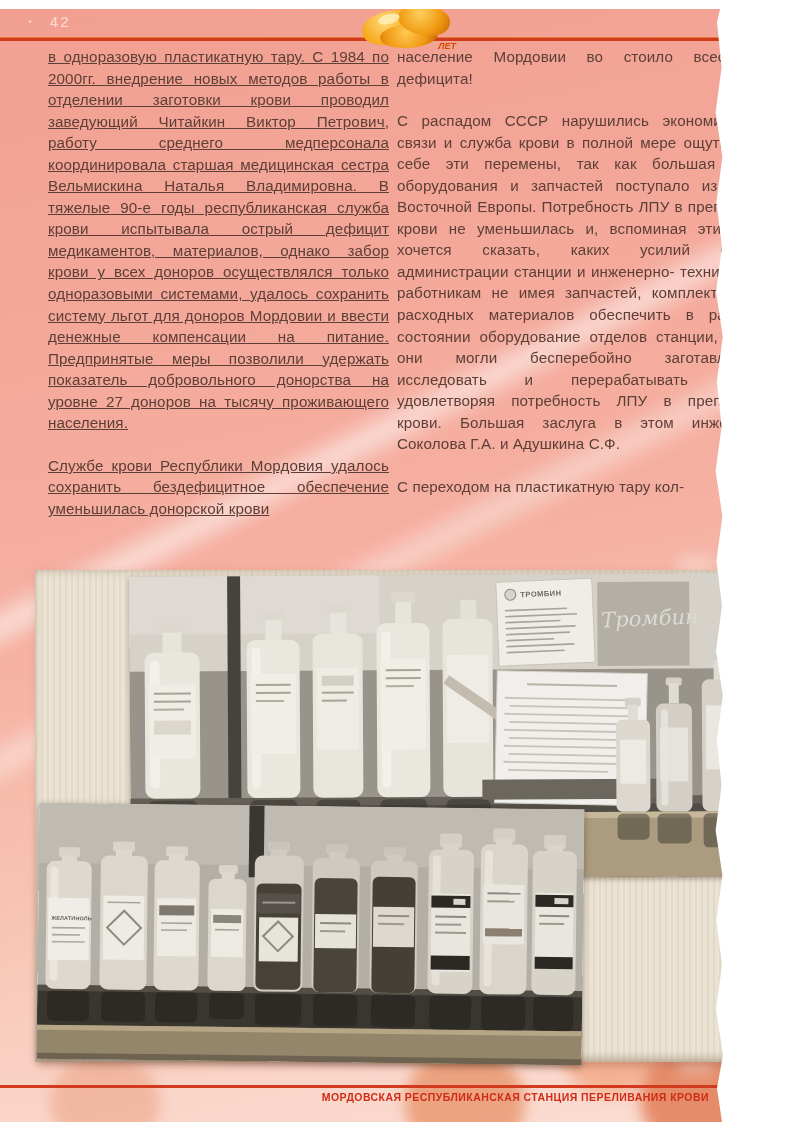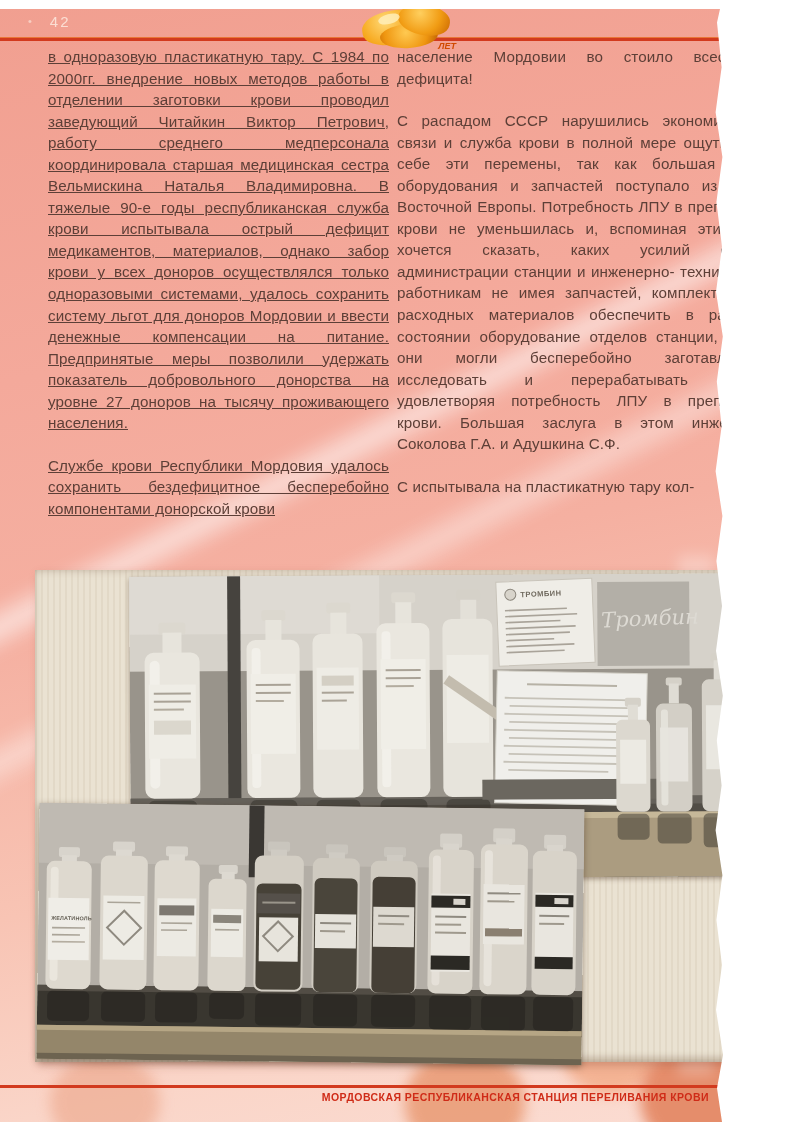--- a/index.html
+++ b/index.html
@@ -83,27 +83,27 @@
   <div class="logo">
     <span class="blob b1"></span>
     <span class="blob b3"></span>
     <span class="blob b2"></span>
     <span class="blob hl"></span>
     <span class="logo-let">ЛЕТ</span>
   </div>
 
   <div class="col col-left">
     <p>в одноразовую пластикатную тару. С 1984 по 2000гг. внедрение новых методов работы в отделении заготовки крови проводил заведующий Читайкин Виктор Петрович, работу среднего медперсонала координировала старшая медицинская сестра Вельмискина Наталья Владимировна. В тяжелые 90-е годы республиканская служба крови испытывала острый дефицит медикаментов, материалов, однако забор крови у всех доноров осуществлялся только одноразовыми системами, удалось сохранить систему льгот для доноров Мордовии и ввести денежные компенсации на питание. Предпринятые меры позволили удержать показатель добровольного донорства на уровне 27 доноров на тысячу проживающего населения.</p>
-    <p>Службе крови Республики Мордовия удалось сохранить бездефицитное бесперебойно компонентами донорской крови</p>
+    <p>Службе крови Республики Мордовия удалось сохранить бездефицитное обеспечение уменьшилась донорской крови</p>
   </div>
 
   <div class="col col-right">
     <p>население Мордовии во стоило всеобщего дефицита!</p>
     <p>С распадом СССР нарушились экономические связи и служба крови в полной мере ощутила на себе эти перемены, так как большая часть оборудования и запчастей поступало из стран Восточной Европы. Потребность ЛПУ в препаратах крови не уменьшилась и, вспоминая эти годы, хочется сказать, каких усилий стоило администрации станции и инженерно- техническим работникам не имея запчастей, комплектующих, расходных материалов обеспечить в рабочем состоянии оборудование отделов станции, чтобы они могли бесперебойно заготавливать, исследовать и перерабатывать кровь, удовлетворяя потребность ЛПУ в препаратах крови. Большая заслуга в этом инженеров Соколова Г.А. и Адушкина С.Ф.</p>
-    <p>С испытывала на пластикатную тару кол-</p>
+    <p>С переходом на пластикатную тару кол-</p>
   </div>
 
   <div class="board">
 
     <div class="photo photo-top">
       <svg viewBox="0 0 607 303" preserveAspectRatio="none">
         <rect x="0" y="0" width="607" height="303" fill="#c9c4bb"></rect>
         <rect x="0" y="0" width="607" height="95" fill="#d6d2ca"></rect>
         <rect x="0" y="0" width="250" height="58" fill="#dedad3"></rect>
         <rect x="0" y="95" width="607" height="130" fill="#99948b"></rect>

